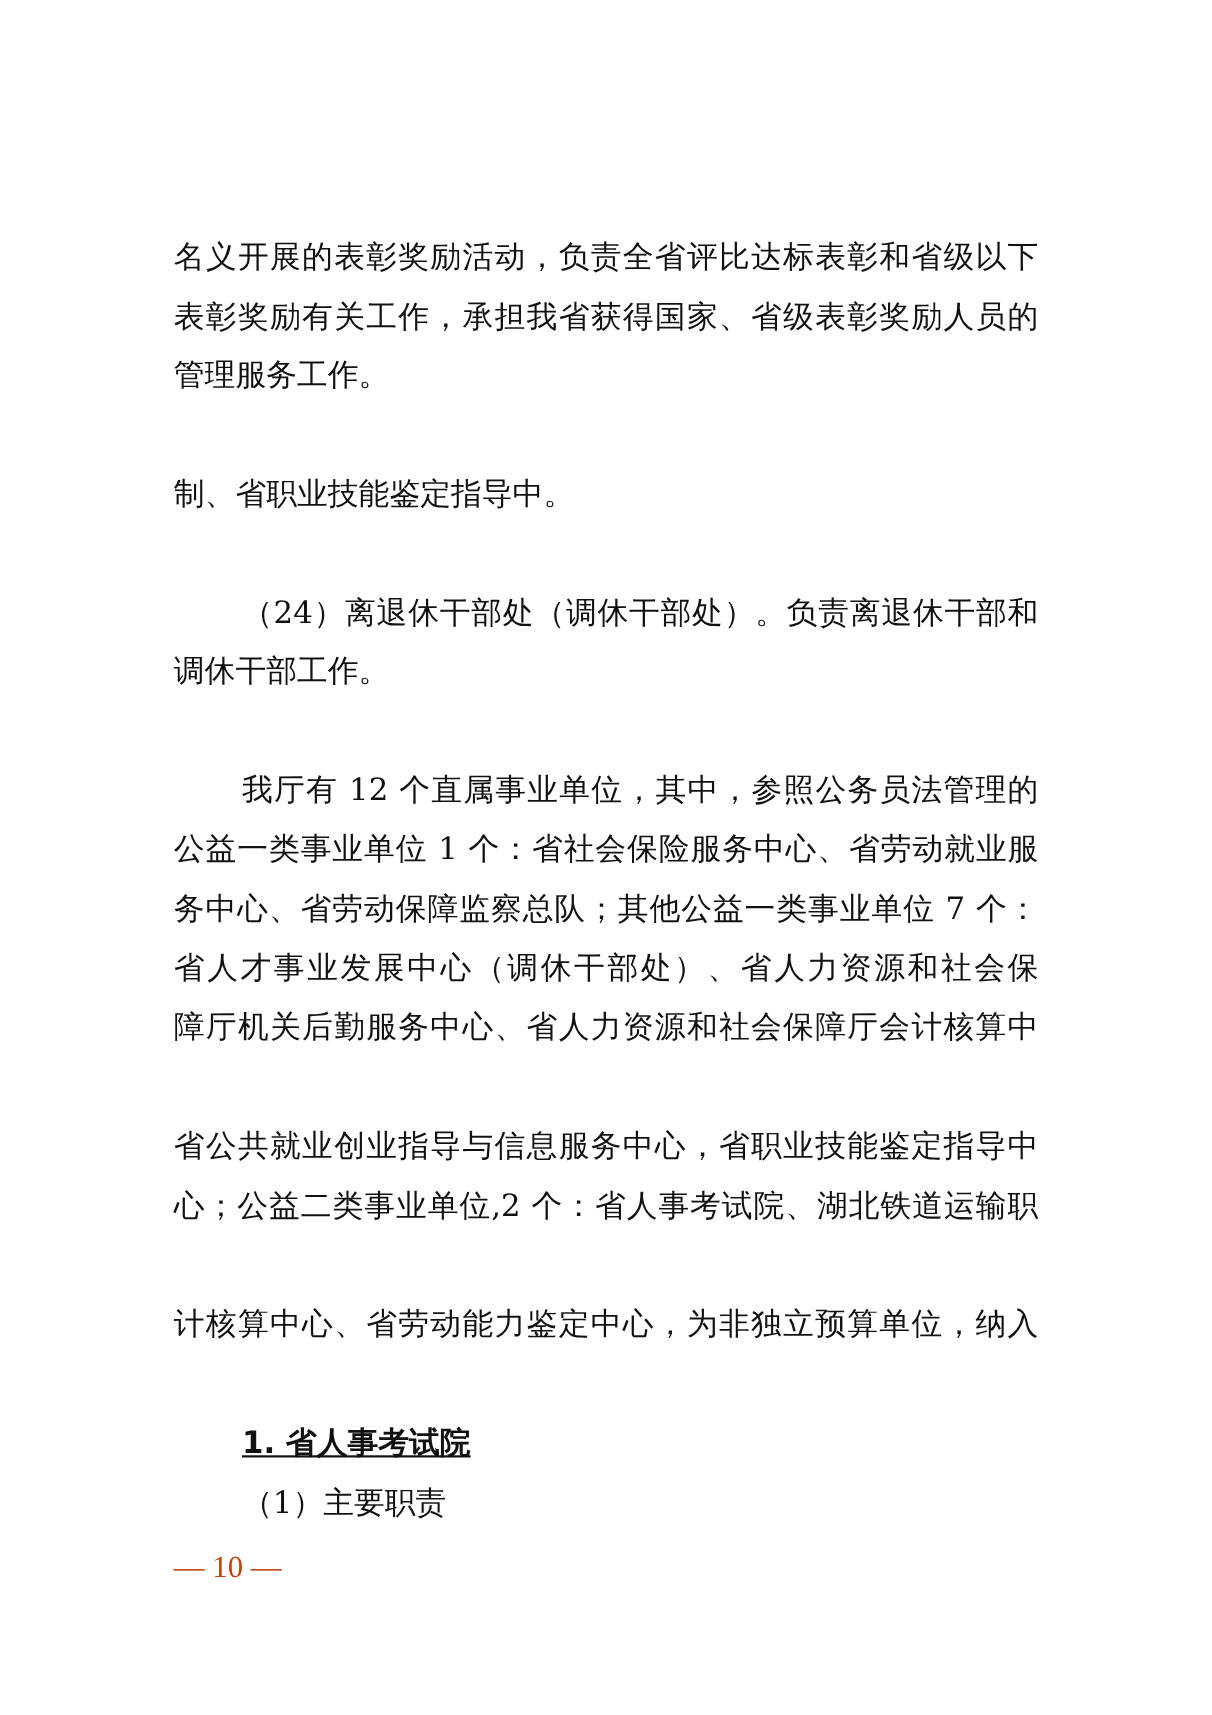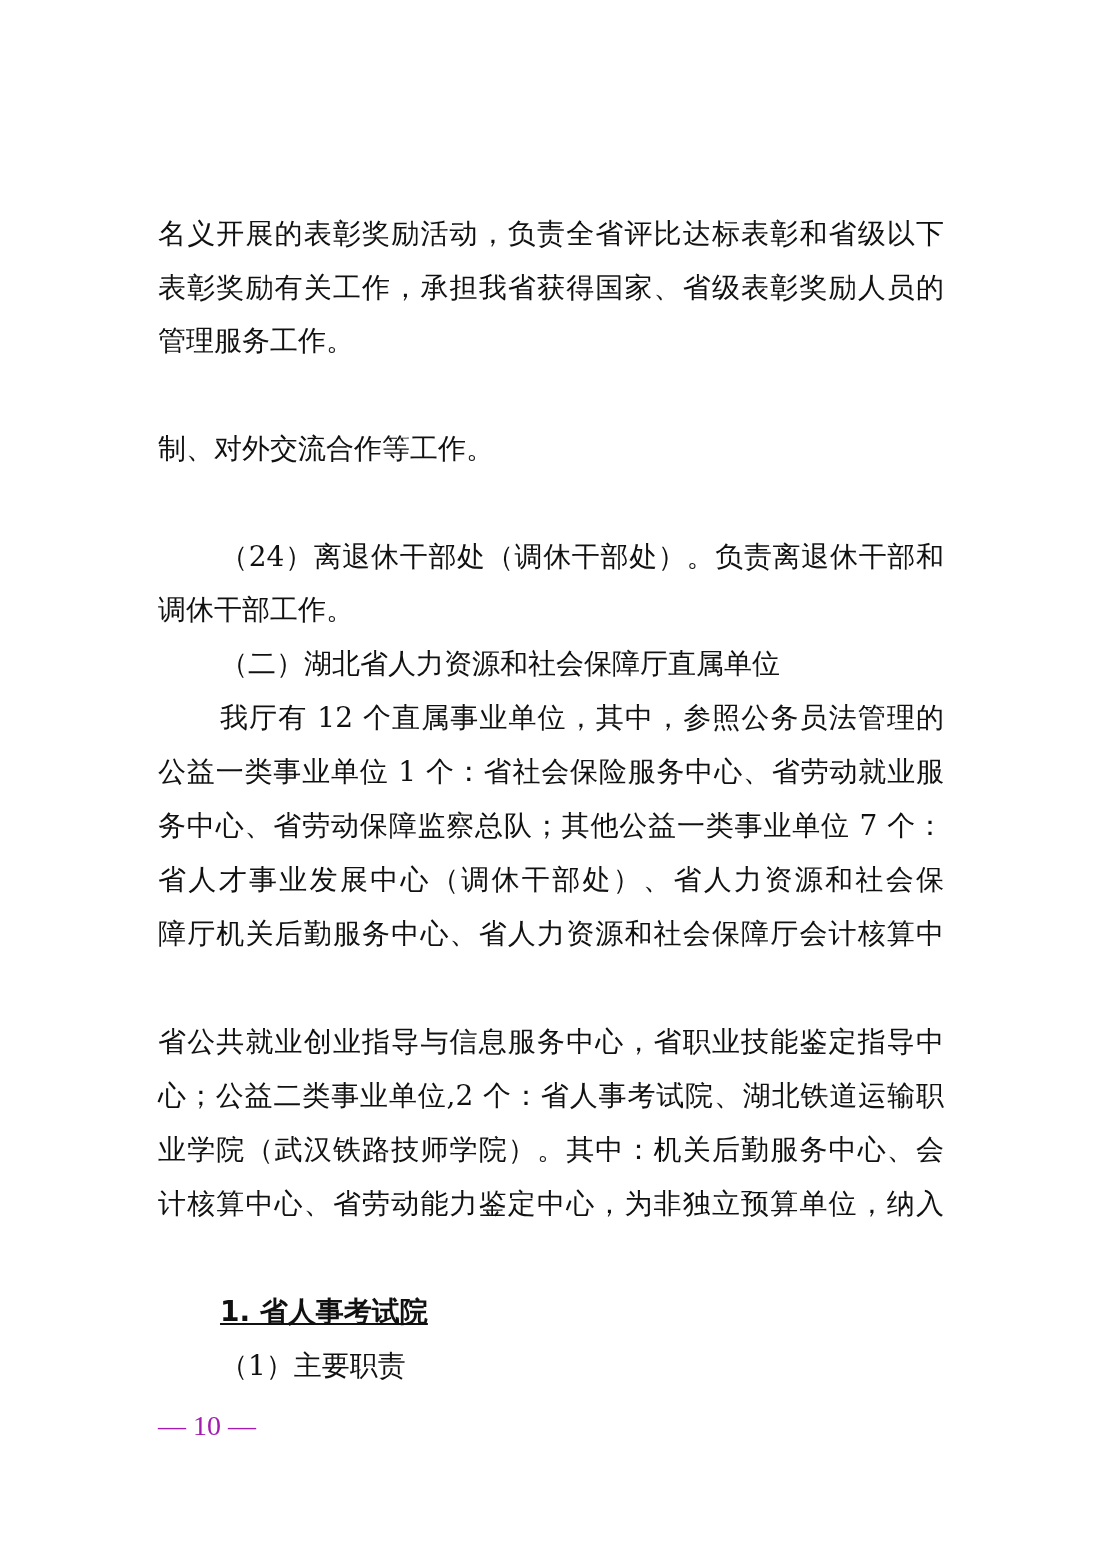--- a/index.html
+++ b/index.html
@@ -10,46 +10,44 @@
     font-family: "DejaVu Serif", "Liberation Serif", serif;
     font-size: 28px; line-height: 40px; color: #111;
     white-space: nowrap; text-align: justify; text-align-last: justify;
     letter-spacing: 0px;
   }
   .line.last { text-align-last: left; }
   .line.indent { left: 220px; width: 724px; }
   .line.bold { font-weight: bold; font-family: "DejaVu Sans", "Liberation Sans", sans-serif; text-decoration: underline; }
   .pagenum {
     position: absolute; left: 158px; top: 1408px; height: 36px;
-    font-family: "Liberation Serif", serif; font-size: 28px; line-height: 36px; color: #a21caf;
+    font-family: "Liberation Serif", serif; font-size: 28px; line-height: 36px; color: #c2410c;
   }
 </style>
 </head>
 <body>
 
 <div class="page">
   <div class="line" style="top:214px">名义开展的表彰奖励活动，负责全省评比达标表彰和省级以下</div>
   <div class="line" style="top:268px">表彰奖励有关工作，承担我省获得国家、省级表彰奖励人员的</div>
   <div class="line last" style="top:321px">管理服务工作。</div>
 
-  <div class="line last" style="top:429px">制、对外交流合作等工作。</div>
+  <div class="line last" style="top:429px">制、省职业技能鉴定指导中。</div>
 
 
   <div class="line indent" style="top:537px">（24）离退休干部处（调休干部处）。负责离退休干部和</div>
   <div class="line last" style="top:590px">调休干部工作。</div>
 
-  <div class="line indent last" style="top:644px">（二）湖北省人力资源和社会保障厅直属单位</div>
 
   <div class="line indent" style="top:698px">我厅有 12 个直属事业单位，其中，参照公务员法管理的</div>
   <div class="line" style="top:752px">公益一类事业单位 1 个：省社会保险服务中心、省劳动就业服</div>
   <div class="line" style="top:806px">务中心、省劳动保障监察总队；其他公益一类事业单位 7 个：</div>
   <div class="line" style="top:860px">省人才事业发展中心（调休干部处）、省人力资源和社会保</div>
   <div class="line" style="top:914px">障厅机关后勤服务中心、省人力资源和社会保障厅会计核算中</div>
   <div class="line" style="top:1022px">省公共就业创业指导与信息服务中心，省职业技能鉴定指导中</div>
   <div class="line" style="top:1076px">心；公益二类事业单位,2 个：省人事考试院、湖北铁道运输职</div>
-  <div class="line" style="top:1130px">业学院（武汉铁路技师学院）。其中：机关后勤服务中心、会</div>
   <div class="line" style="top:1184px">计核算中心、省劳动能力鉴定中心，为非独立预算单位，纳入</div>
 
   <div class="line indent last bold" style="top:1292px">1.  省人事考试院</div>
   <div class="line indent last" style="top:1346px">（1）主要职责</div>
 
   <div class="pagenum">— 10 —</div>
 </div>
 
 </body></html>

